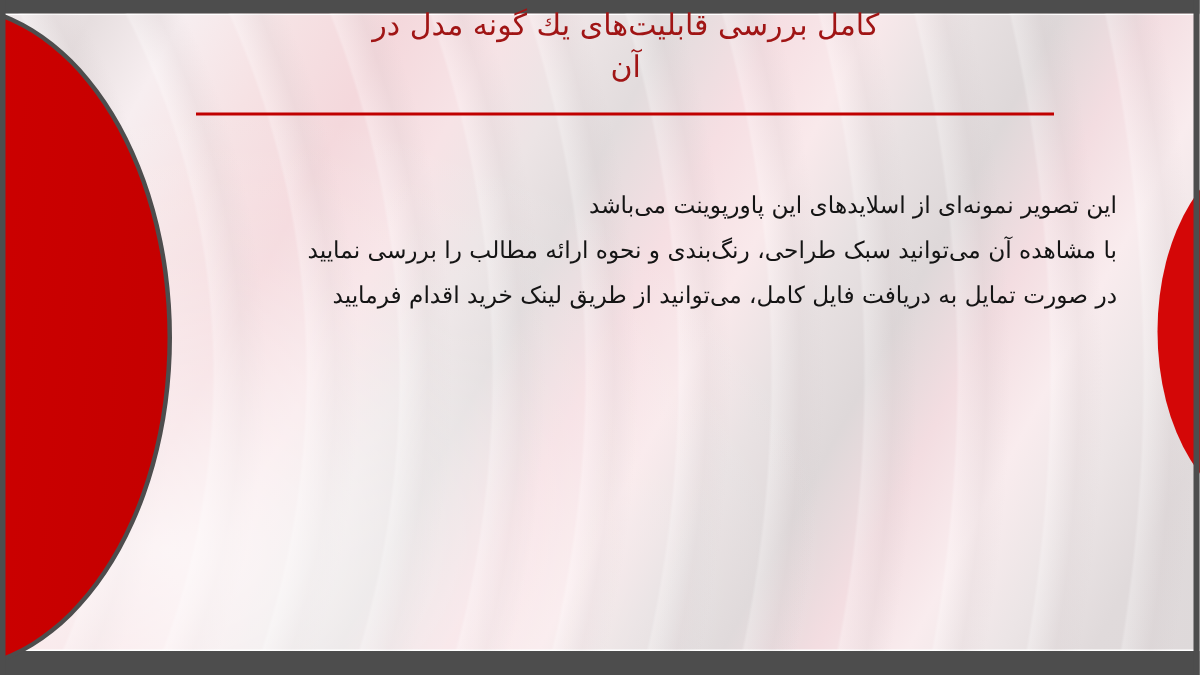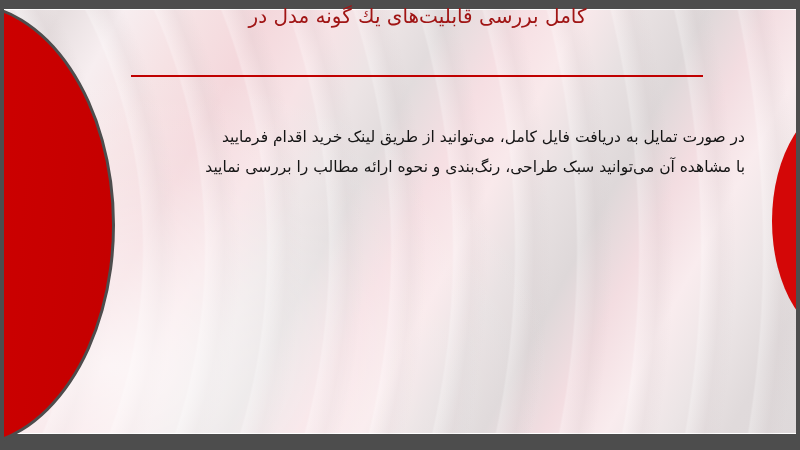--- a/index.html
+++ b/index.html
@@ -199,23 +199,25 @@
 
   <div class="rail left"></div>
   <div class="rail right"></div>
 
   <div class="frame-band bottom"></div>
 
   <div class="content">
 
     <div class="title-block">
       <div class="title-line">کامل بررسی قابلیت‌های یك گونه مدل در</div>
+      <div class="title-line">آن</div>
     </div>
 
     <div class="title-rule"></div>
 
     <div class="body-block">
+      <div class="body-line">این تصویر نمونه‌ای از اسلایدهای این پاورپوینت می‌باشد</div>
+      <div class="body-line">با مشاهده آن می‌توانید سبک طراحی، رنگ‌بندی و نحوه ارائه مطالب را بررسی نمایید</div>
       <div class="body-line">در صورت تمایل به دریافت فایل کامل، می‌توانید از طریق لینک خرید اقدام فرمایید</div>
-      <div class="body-line">با مشاهده آن می‌توانید سبک طراحی، رنگ‌بندی و نحوه ارائه مطالب را بررسی نمایید</div>
     </div>
 
   </div>
 </div>
 
 </body></html>

